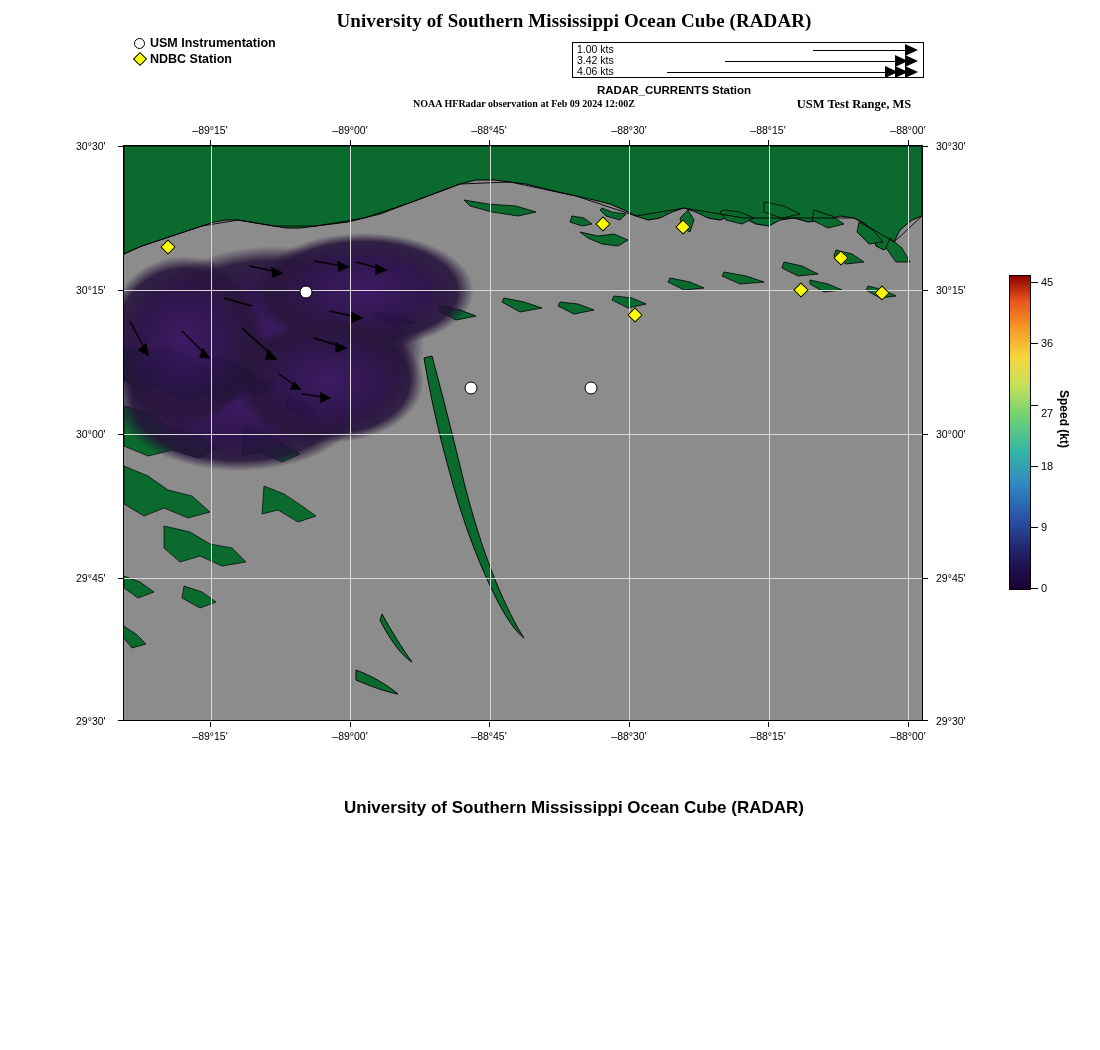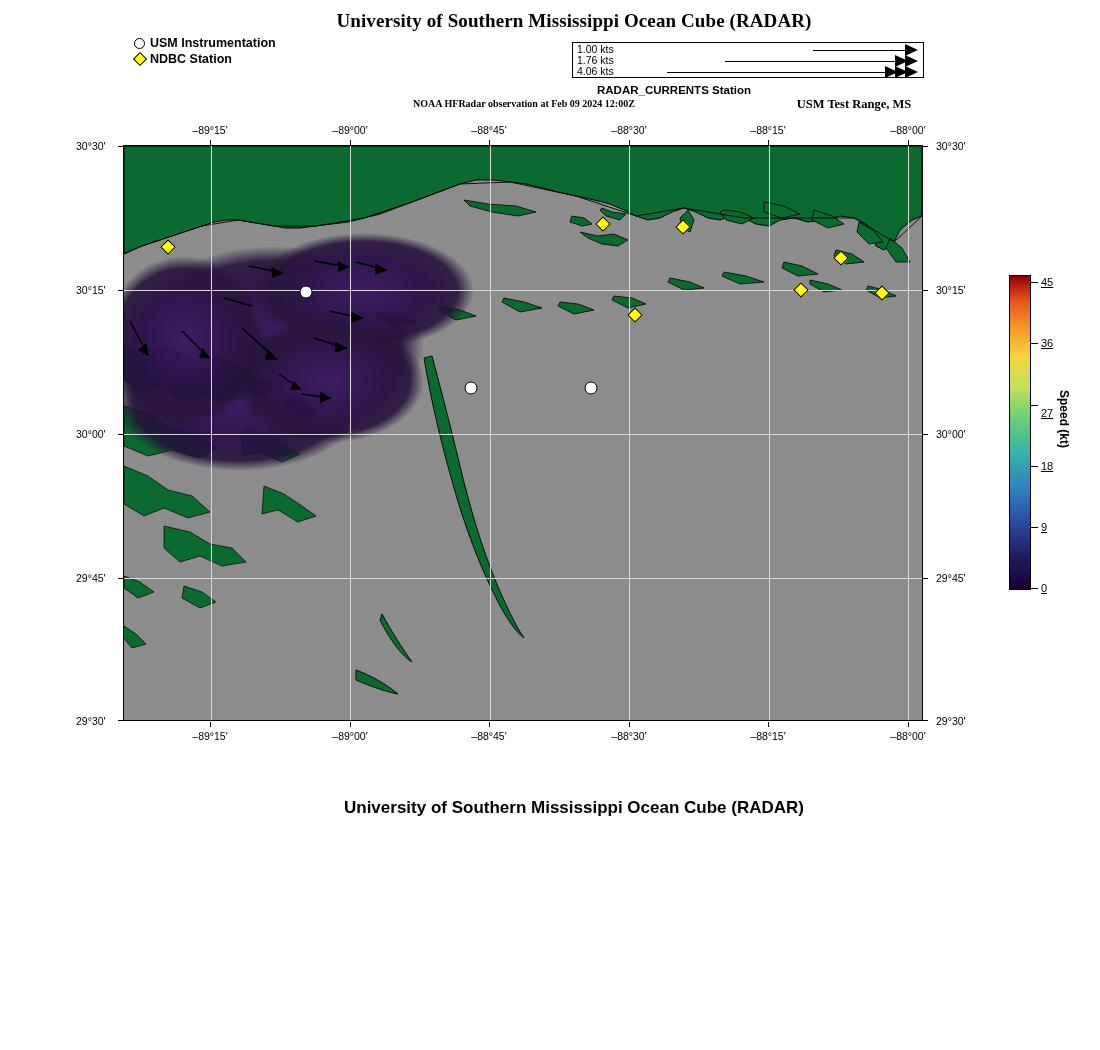--- a/index.html
+++ b/index.html
@@ -205,21 +205,20 @@
     left: 22px;
     width: 7px; height: 1px;
     background: #000000;
   }
   .cb-label {
     position: absolute;
     left: 32px;
     font-size: 11px;
     font-family: "Liberation Sans", sans-serif;
     transform: translateY(-50%);
-    text-decoration: underline;
   }
   #colorbar-title {
     position: absolute;
     left: 62px; top: 115px;
     font-size: 12px;
     font-weight: bold;
     font-family: "Liberation Sans", sans-serif;
     transform: rotate(90deg);
     transform-origin: left top;
     white-space: nowrap;
@@ -248,21 +247,21 @@
   </div>
 </div>
 
 <div class="abs" id="vector-key">
   <div class="vk-row" style="top:1px;">
     <span class="vk-label">1.00 kts</span>
     <span class="vk-line" style="left:240px; width:92px;"></span>
     <span class="vk-head" style="left:332px;"></span>
   </div>
   <div class="vk-row" style="top:12px;">
-    <span class="vk-label">1.76 kts</span>
+    <span class="vk-label">3.42 kts</span>
     <span class="vk-line" style="left:152px; width:180px;"></span>
     <span class="vk-head" style="left:332px;"></span>
     <span class="vk-head" style="left:322px;"></span>
   </div>
   <div class="vk-row" style="top:23px;">
     <span class="vk-label">4.06 kts</span>
     <span class="vk-line" style="left:94px; width:238px;"></span>
     <span class="vk-head" style="left:332px;"></span>
     <span class="vk-head" style="left:322px;"></span>
     <span class="vk-head" style="left:312px;"></span>

